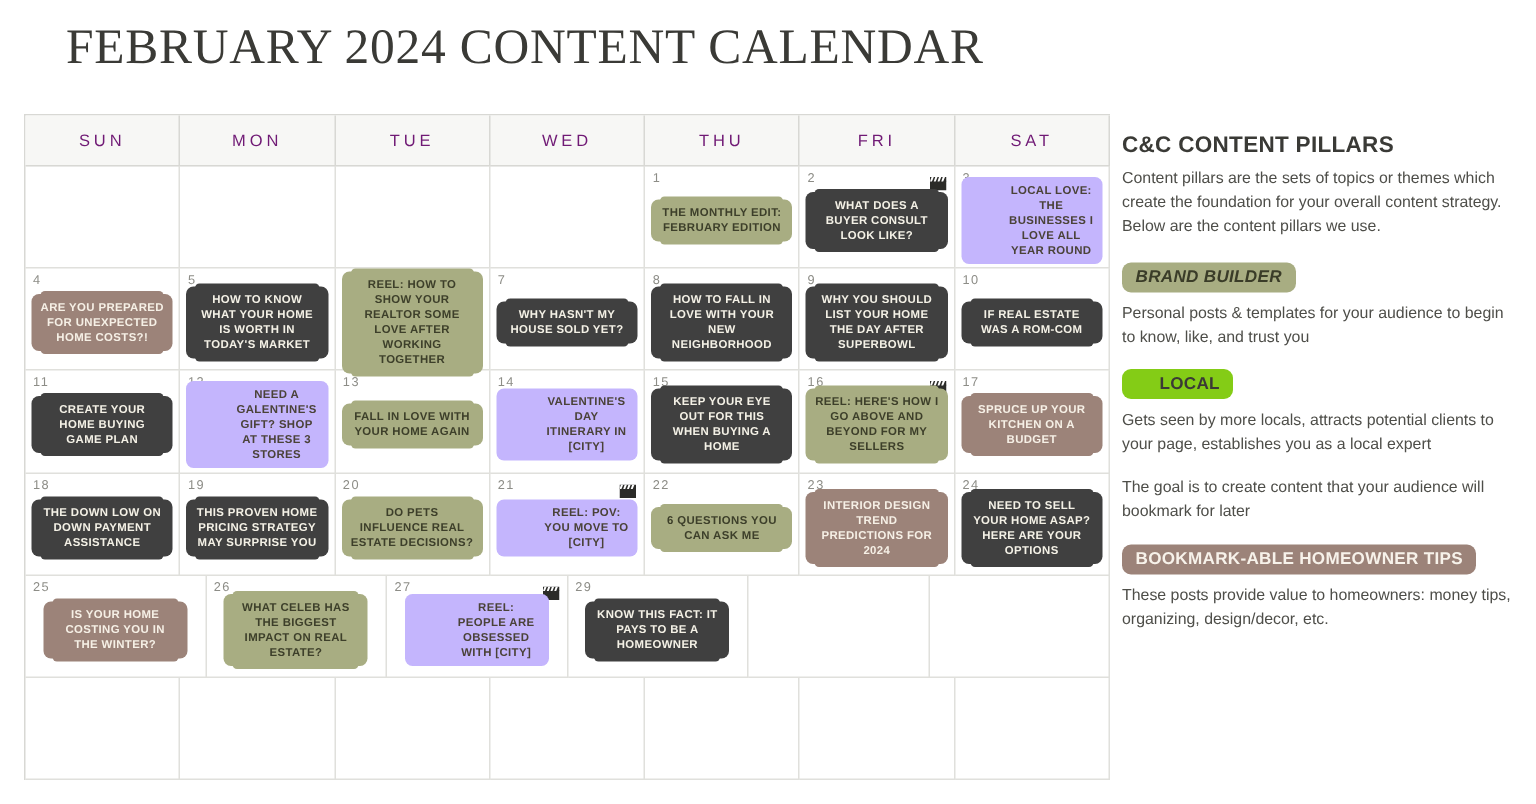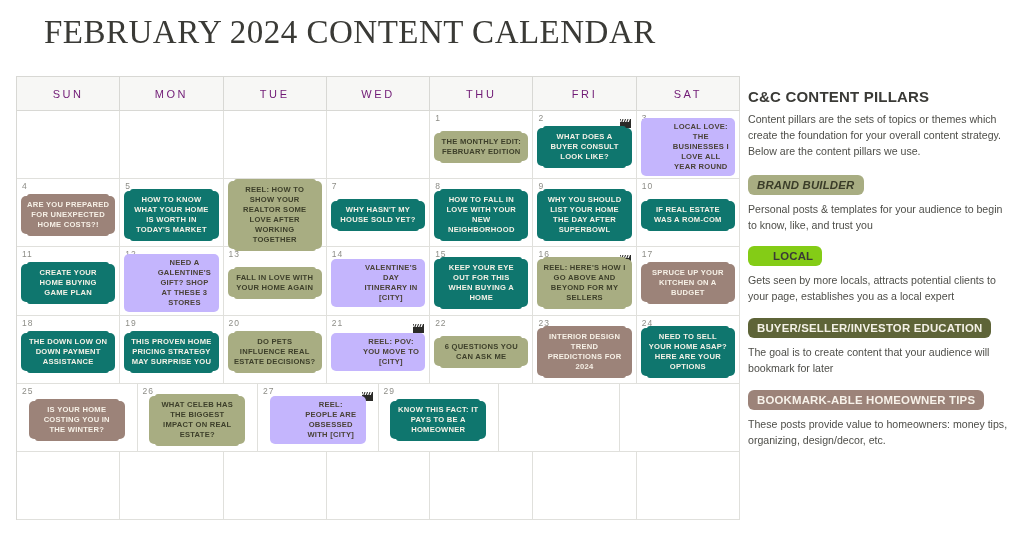--- a/index.html
+++ b/index.html
@@ -59,21 +59,21 @@
     padding: 4px 6px;
     border-radius: 5px;
     text-align: center;
     font-size: 7.6px;
     line-height: 1.32;
     letter-spacing: 0.25px;
     font-weight: bold;
     word-wrap: break-word;
     position: relative;
   }
-  .tag.dark  { background: #0f766e; color: #f4f1e6; }
+  .tag.dark  { background: #404040; color: #f4f1e6; }
   .tag.light { background: #a8ad82; color: #3d3f2a; }
   .tag.mauve { background: #9c8379; color: #f6f0e6; }
   .tag.cream { background: #c4b5fd; color: #4a4238; padding-left: 32px; }
   
   .tag.dark::before, .tag.light::before, .tag.mauve::before {
     content: ""; position: absolute;
     left: 6px; right: 6px; top: -2px; height: 4px;
     border-radius: 3px 3px 0 0;
     background: inherit;
   }
@@ -322,18 +322,18 @@
         </div>
       </div>
   </div>
 
   <div class="sidebar">
     <div class="sb-title">C&amp;C CONTENT PILLARS</div>
     <div class="sb-intro">Content pillars are the sets of topics or themes which create the foundation for your overall content strategy. Below are the content pillars we use.</div>
     <div class="pillars">
         <div class="pillar"><div class="pillar-badge light">BRAND BUILDER</div><div class="pillar-desc">Personal posts &amp; templates for your audience to begin to know, like, and trust you</div></div>
         <div class="pillar"><div class="pillar-badge cream">LOCAL</div><div class="pillar-desc">Gets seen by more locals, attracts potential clients to your page, establishes you as a local expert</div></div>
-        <div class="pillar"><div class="pillar-badge dark">BUYER/SELLER/INVESTOR EDUCATION</div><div class="pillar-desc">The goal is to create content that your audience will bookmark for later</div></div>
+        <div class="pillar"><div class="pillar-desc">The goal is to create content that your audience will bookmark for later</div></div>
         <div class="pillar"><div class="pillar-badge mauve">BOOKMARK-ABLE HOMEOWNER TIPS</div><div class="pillar-desc">These posts provide value to homeowners: money tips, organizing, design/decor, etc.</div></div>
       </div>
   </div>
 
 </div>
 
 </body></html>

